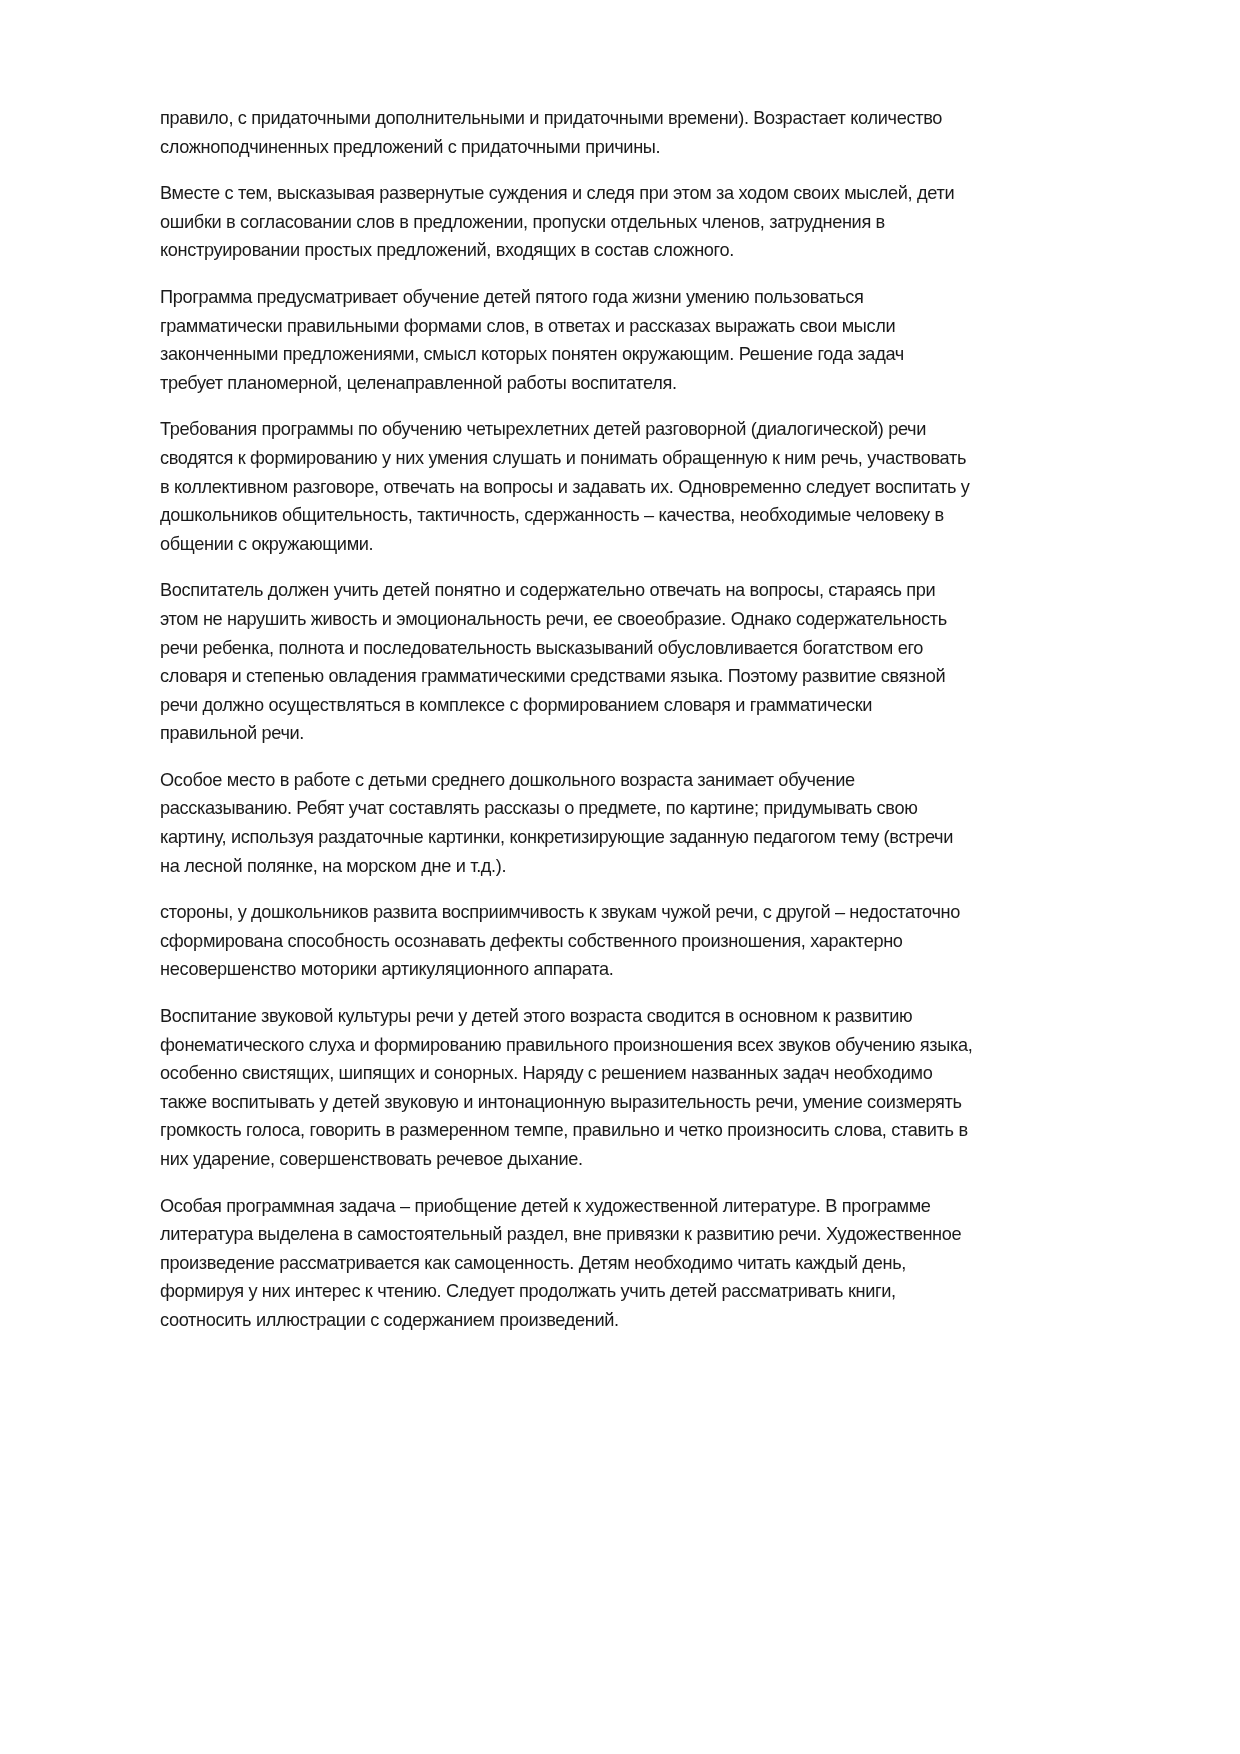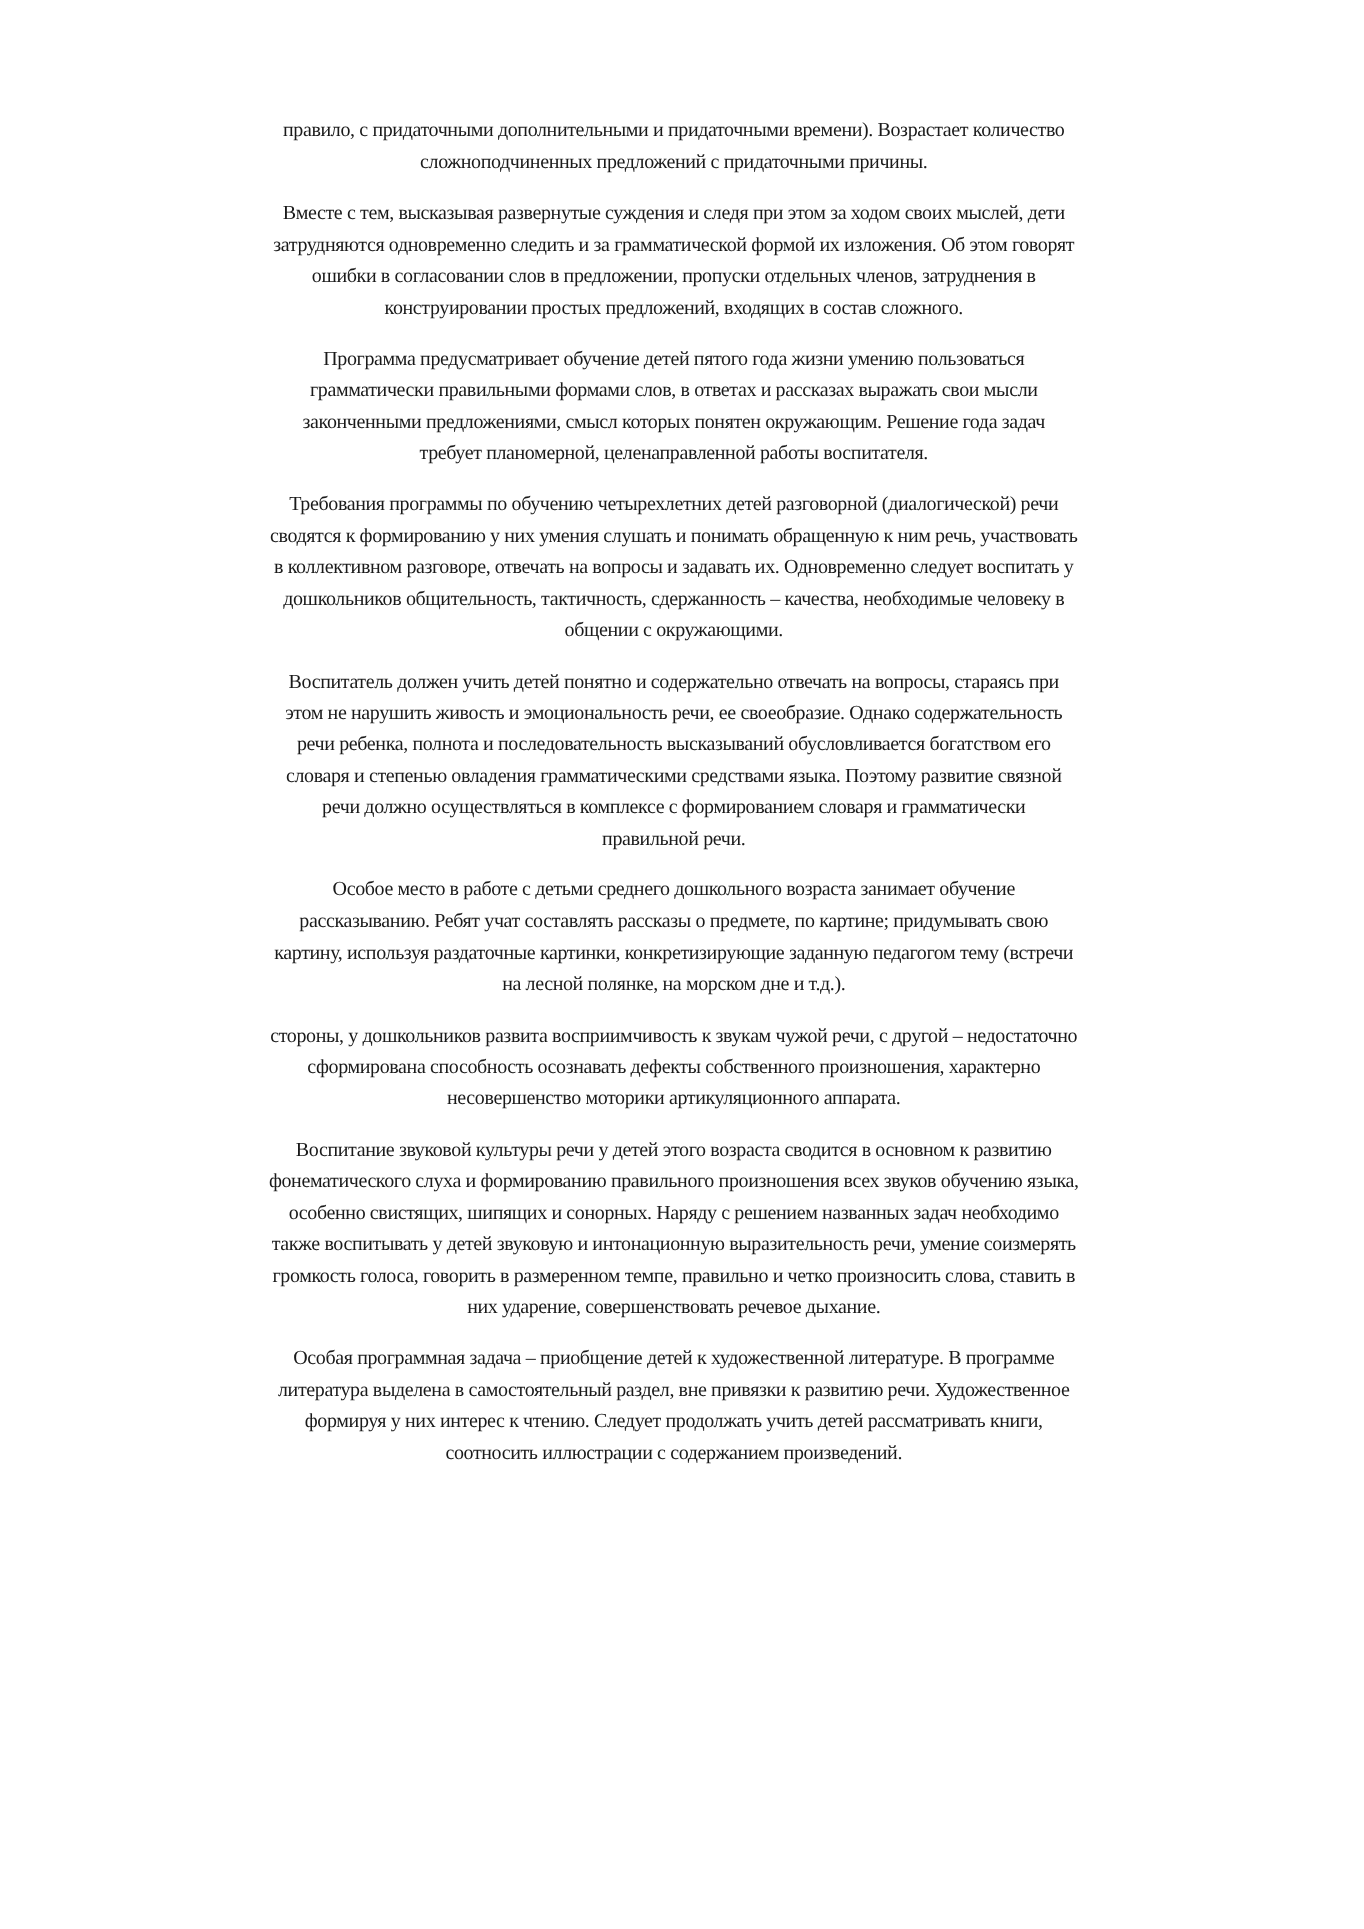--- a/index.html
+++ b/index.html
@@ -2,44 +2,42 @@
 <html><head>
   <meta charset="utf-8">
   <style>
     html, body { margin: 0; padding: 0; background: #ffffff; }
     body { width: 1240px; height: 1754px; position: relative; overflow: hidden; }
     .page {
       position: absolute;
       left: 160px;
       top: 104px;
       width: 905px;
-      font-family: Liberation Serif, serif;
+      font-family: Liberation Sans, sans-serif;
       font-size: 18.2px;
       line-height: 28.6px;
       color: #1a1a1a;
       letter-spacing: -0.35px;
-      text-align: center;
     }
     .page p {
       margin: 0 0 18px 0;
       white-space: normal;
     }
     .page p .ln { display: block; white-space: nowrap; }
   </style>
 </head>
 <body>
 
 <div class="page">
   <p>
     <span class="ln">правило, с придаточными дополнительными и придаточными времени). Возрастает количество</span>
     <span class="ln">сложноподчиненных предложений с придаточными причины.</span>
   </p>
   <p>
     <span class="ln">Вместе с тем, высказывая развернутые суждения и следя при этом за ходом своих мыслей, дети</span>
-    <span class="ln">затрудняются одновременно следить и за грамматической формой их изложения. Об этом говорят</span>
     <span class="ln">ошибки в согласовании слов в предложении, пропуски отдельных членов, затруднения в</span>
     <span class="ln">конструировании простых предложений, входящих в состав сложного.</span>
   </p>
   <p>
     <span class="ln">Программа предусматривает обучение детей пятого года жизни умению пользоваться</span>
     <span class="ln">грамматически правильными формами слов, в ответах и рассказах выражать свои мысли</span>
     <span class="ln">законченными предложениями, смысл которых понятен окружающим. Решение года задач</span>
     <span class="ln">требует планомерной, целенаправленной работы воспитателя.</span>
   </p>
   <p>
@@ -72,16 +70,17 @@
     <span class="ln">Воспитание звуковой культуры речи у детей этого возраста сводится в основном к развитию</span>
     <span class="ln">фонематического слуха и формированию правильного произношения всех звуков обучению языка,</span>
     <span class="ln">особенно свистящих, шипящих и сонорных. Наряду с решением названных задач необходимо</span>
     <span class="ln">также воспитывать у детей звуковую и интонационную выразительность речи, умение соизмерять</span>
     <span class="ln">громкость голоса, говорить в размеренном темпе, правильно и четко произносить слова, ставить в</span>
     <span class="ln">них ударение, совершенствовать речевое дыхание.</span>
   </p>
   <p>
     <span class="ln">Особая программная задача – приобщение детей к художественной литературе. В программе</span>
     <span class="ln">литература выделена в самостоятельный раздел, вне привязки к развитию речи. Художественное</span>
+    <span class="ln">произведение рассматривается как самоценность. Детям необходимо читать каждый день,</span>
     <span class="ln">формируя у них интерес к чтению. Следует продолжать учить детей рассматривать книги,</span>
     <span class="ln">соотносить иллюстрации с содержанием произведений.</span>
   </p>
 </div>
 
 </body></html>

